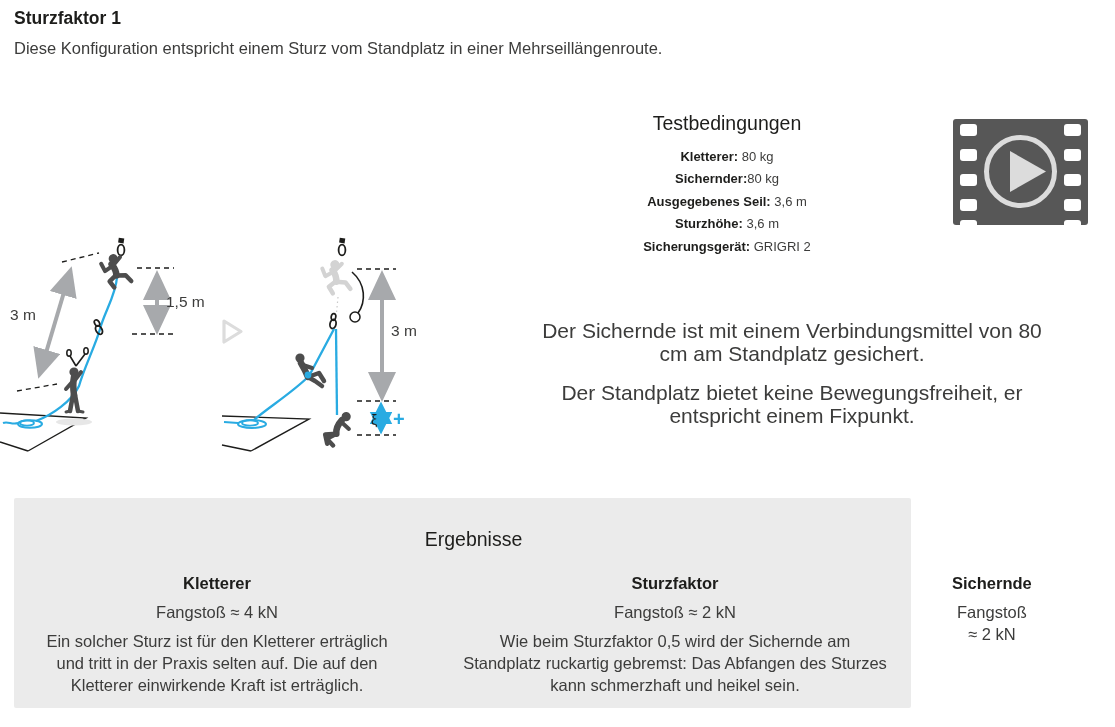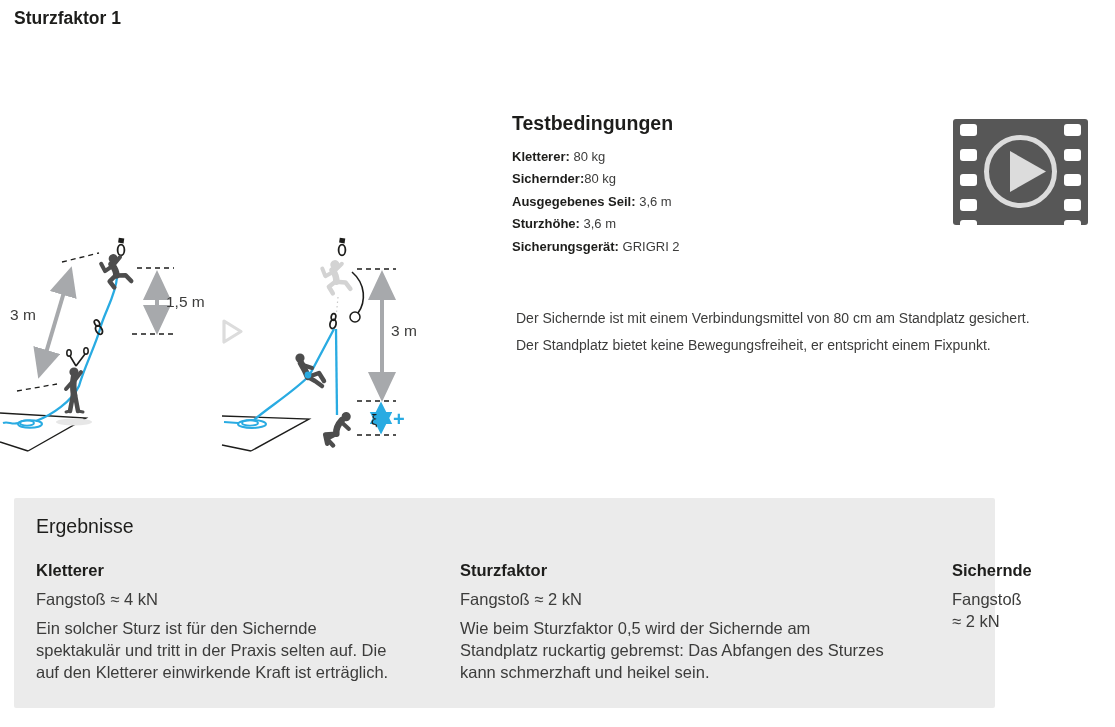--- a/index.html
+++ b/index.html
@@ -1,45 +1,46 @@
 <!DOCTYPE html>
 <html><head>
 <meta charset="utf-8">
 <style>
   html,body{margin:0;padding:0;background:#fff;}
   body{font-family:"Liberation Sans","DejaVu Sans",sans-serif;color:#3c3c3b;}
-  #stage{position:relative;width:1115px;height:727px;background:#fff;overflow:hidden;}
+  #stage{position:relative;width:1115px;height:727px;background:#fff;overflow:hidden;text-align:center;}
 
   .page-title{position:absolute;left:14px;top:8px;font-size:17.5px;font-weight:bold;color:#1d1d1b;}
   .page-subtitle{position:absolute;left:14px;top:39px;font-size:16.5px;color:#3c3c3b;}
 
   .testblock{position:absolute;left:512px;top:112px;width:430px;}
-  .testblock h2{margin:0 0 11px 0;font-size:19.5px;font-weight:bold;color:#1d1d1b;}
+  .testblock h2{margin:0 0 11px 0;font-size:19.5px;font-weight:normal;color:#1d1d1b;}
   .cond{font-size:13px;line-height:22.4px;color:#3c3c3b;white-space:nowrap;}
   .cond b{color:#1d1d1b;}
   .notes{position:absolute;left:512px;top:303px;width:560px;}
-  .notes p{margin:4px;font-size:14px;line-height:22.5px;color:#3c3c3b;}
+  .notes p{margin:17px;font-size:21px;line-height:22.5px;color:#3c3c3b;}
 
   .videoicon{position:absolute;left:953px;top:119px;width:135px;height:106px;cursor:pointer;}
 
   .diagram{position:absolute;left:0;top:225px;width:460px;height:248px;}
 
-  .results{position:absolute;left:14px;top:498px;width:981px;height:210px;background:#ebebeb;border-radius:2px;box-sizing:border-box;padding:17px 0 0 22px;}
+  .results{position:absolute;left:14px;top:498px;width:897px;height:210px;background:#ebebeb;border-radius:2px;box-sizing:border-box;padding:30px 0 0 22px;}
   .results h2{margin:0 0 21px 0;font-size:19.5px;font-weight:normal;color:#1d1d1b;}
   .cols{display:grid;grid-template-columns:392px 460px 1fr;gap:32px;}
   .col-title{font-size:16.5px;font-weight:bold;color:#1d1d1b;line-height:22px;}
   .col-force,.col-text{font-size:16.5px;color:#3c3c3b;line-height:22px;margin-top:7px;}
   .col{padding-right:30px;}
 </style>
 </head>
 <body>
 
 <div id="stage">
 
   <div class="page-title">Sturzfaktor 1</div>
+  <div class="page-subtitle">Diese Konfiguration entspricht einem Sturz vom Standplatz in einer Mehrseillängenroute.</div>
 
   <svg class="diagram" viewBox="0 0 460 248">
     <defs>
       <marker id="ag" orient="auto-start-reverse" markerWidth="9" markerHeight="9" refX="6" refY="3.5">
         <path d="M0,0 L7.5,3.5 L0,7 Z" fill="#a7a9ac"></path>
       </marker>
       <marker id="ac" orient="auto-start-reverse" markerWidth="9" markerHeight="9" refX="5" refY="3.5">
         <path d="M0,0 L7,3.5 L0,7 Z" fill="#29abe2"></path>
       </marker>
     </defs>
@@ -194,21 +195,21 @@
     <circle cx="67.5" cy="52.5" r="34" fill="none" stroke="#dcdcdc" stroke-width="5"></circle>
     <polygon points="57,32 93,52.5 57,73" fill="#dcdcdc"></polygon>
   </svg>
 
   <div class="results">
     <h2>Ergebnisse</h2>
     <div class="cols">
       <div class="col">
         <div class="col-title">Kletterer</div>
         <div class="col-force">Fangstoß ≈ 4 kN</div>
-        <div class="col-text">Ein solcher Sturz ist für den Sichernde spektakulär und tritt in der Praxis selten auf. Die auf den Kletterer einwirkende Kraft ist erträglich.</div>
+        <div class="col-text">Ein solcher Sturz ist für den Kletterer erträglich und tritt in der Praxis selten auf. Die auf den Kletterer einwirkende Kraft ist erträglich.</div>
       </div>
       <div class="col">
         <div class="col-title">Sturzfaktor</div>
         <div class="col-force">Fangstoß ≈ 2 kN</div>
         <div class="col-text">Wie beim Sturzfaktor 0,5 wird der Sichernde am Standplatz ruckartig gebremst: Das Abfangen des Sturzes kann schmerzhaft und heikel sein.</div>
       </div>
       <div class="col">
         <div class="col-title">Sichernde</div>
         <div class="col-force">Fangstoß ≈ 2 kN</div>
         <div class="col-text"></div>

